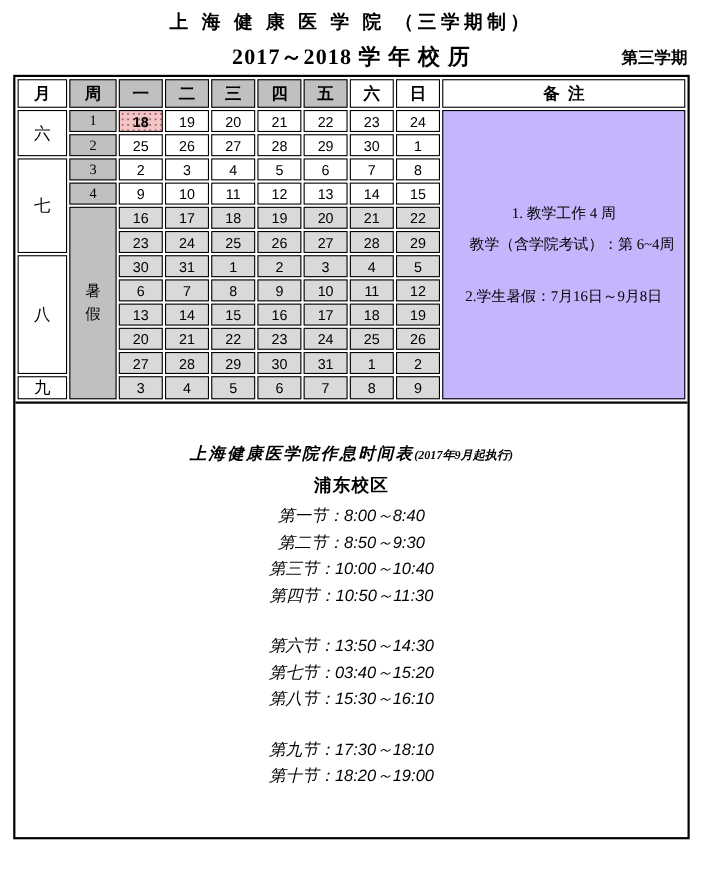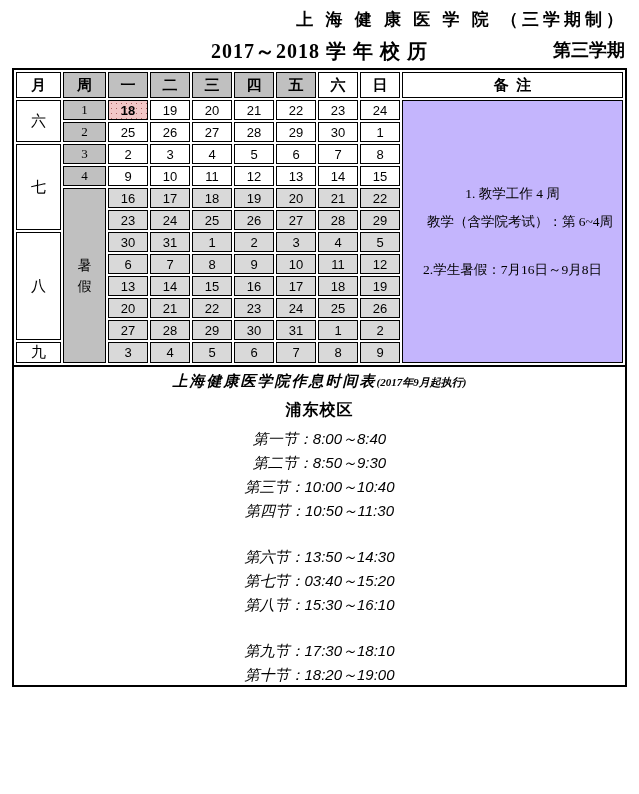--- a/index.html
+++ b/index.html
@@ -15,21 +15,21 @@
     width: 639px; height: 794px;
     background: #ffffff;
     font-family: "Liberation Serif", serif;
     color: #000;
     overflow: hidden;
   }
   .page { padding: 2px 12px 0 12px; }
 
   
   .main-title {
-    text-align: right;
+    text-align: center;
     font-size: 17px;
     font-weight: bold;
     letter-spacing: 4px;
     margin-top: 6px;
     white-space: pre;
   }
   .sub-row {
     position: relative;
     text-align: center;
     margin-top: 7px;
@@ -38,21 +38,21 @@
   .sub-title {
     font-size: 20px;
     font-weight: bold;
     letter-spacing: 1px;
     white-space: pre;
   }
   .semester {
     position: absolute;
     right: 2px;
     bottom: 2px;
-    font-size: 18px;
+    font-size: 15px;
     font-weight: bold;
   }
 
   
   .sheet { border: 2px solid var(--line); margin-top: 4px; }
 
   table.calendar {
     width: 100%;
     border-collapse: separate;
     border-spacing: 2px;
@@ -94,22 +94,22 @@
     font-size: 13.5px;
   }
   .note-l0 { margin: 0 0 10px 0; }
   .note-l1 { margin: 0 0 30px 0; padding-left: 15px; }
   .note-l2 { margin: 0; }
 
   
   .timetable {
     border-top: 2px solid var(--line);
     text-align: center;
-    padding-top: 5px;
-    height: 320px;
+    padding-top: 36px;
+    height: 396px;
   }
   .tt-title {
     font-size: 15px;
     font-weight: bold;
     font-style: italic;
     letter-spacing: 2px;
   }
   .tt-title .tt-note {
     font-size: 11px;
     letter-spacing: 0;

